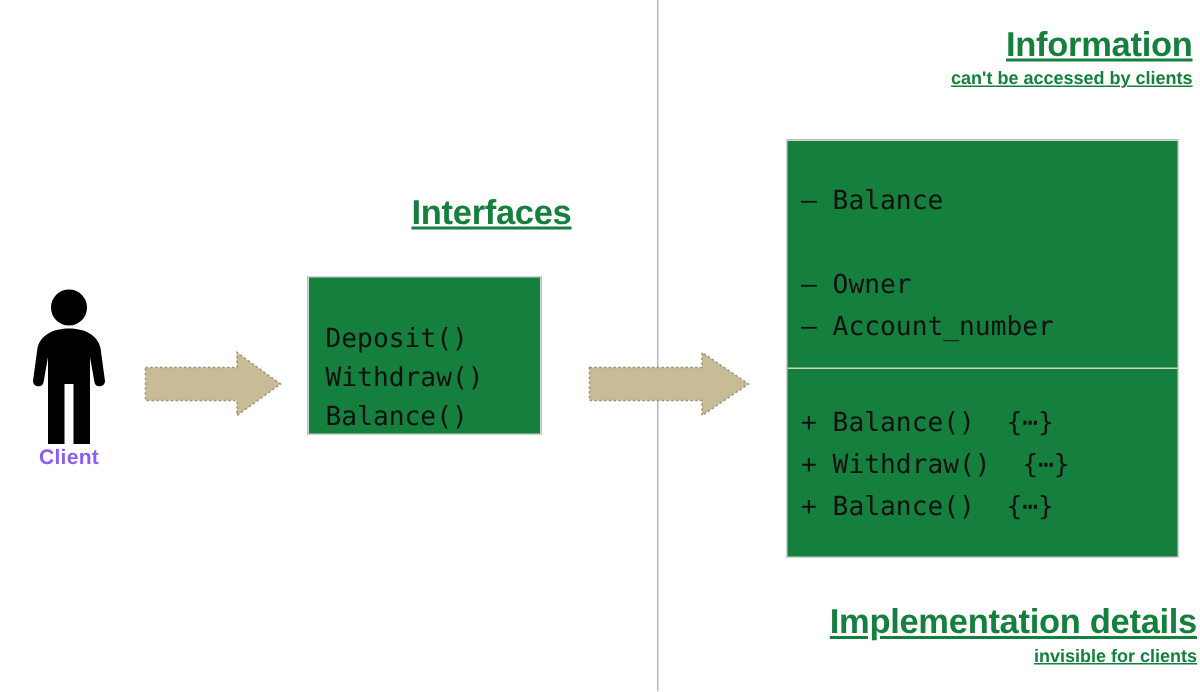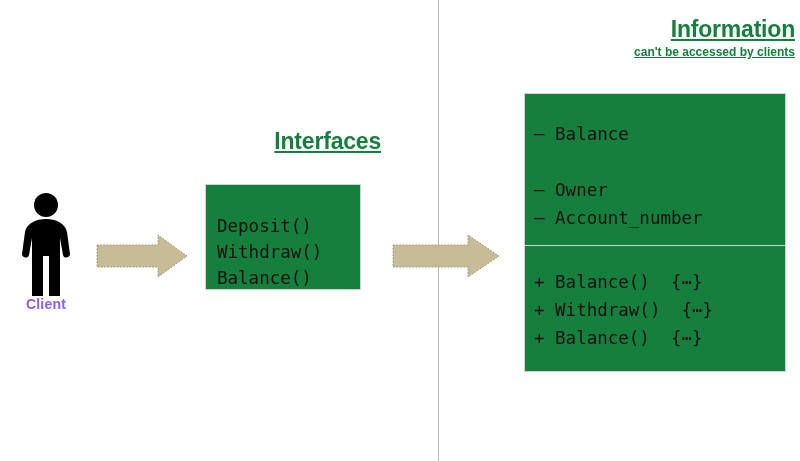--- a/index.html
+++ b/index.html
@@ -215,14 +215,18 @@
 
   <div class="box box-account">
     <div class="account-section account-attrs">
       <div class="code-list"><span>– Balance</span><br><br><span>– Owner</span><br><span>– Account_number</span></div>
     </div>
     <div class="account-section account-methods">
       <div class="code-list"><span>+ Balance()  {⋯}</span><br><span>+ Withdraw()  {⋯}</span><br><span>+ Balance()  {⋯}</span></div>
     </div>
   </div>
 
+  <div class="heading heading-implementation">
+    <div class="h-main">Implementation details</div>
+    <div class="h-sub">invisible for clients</div>
+  </div>
 
 </div>
 
 </body></html>

